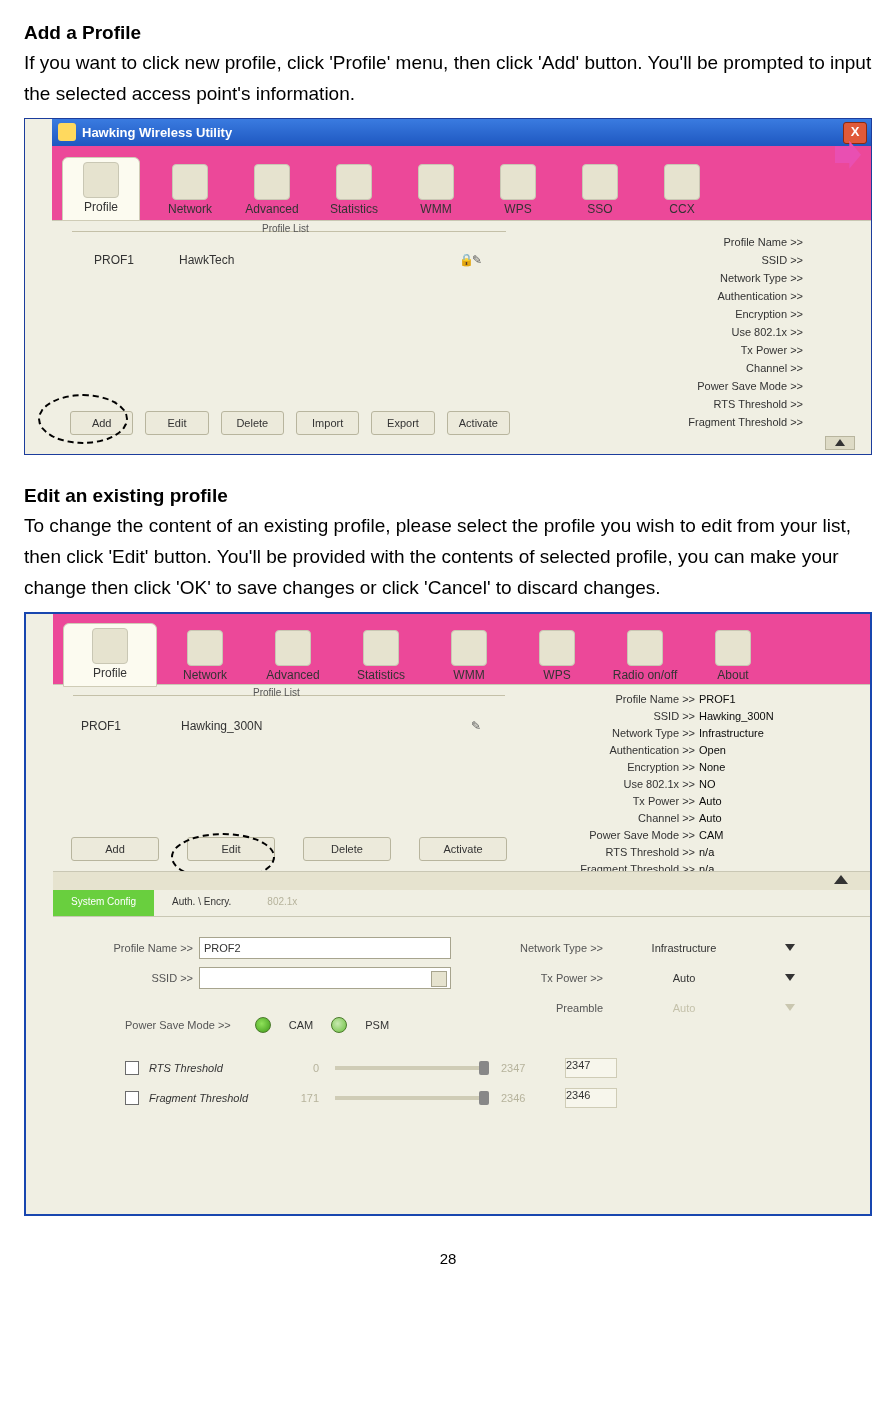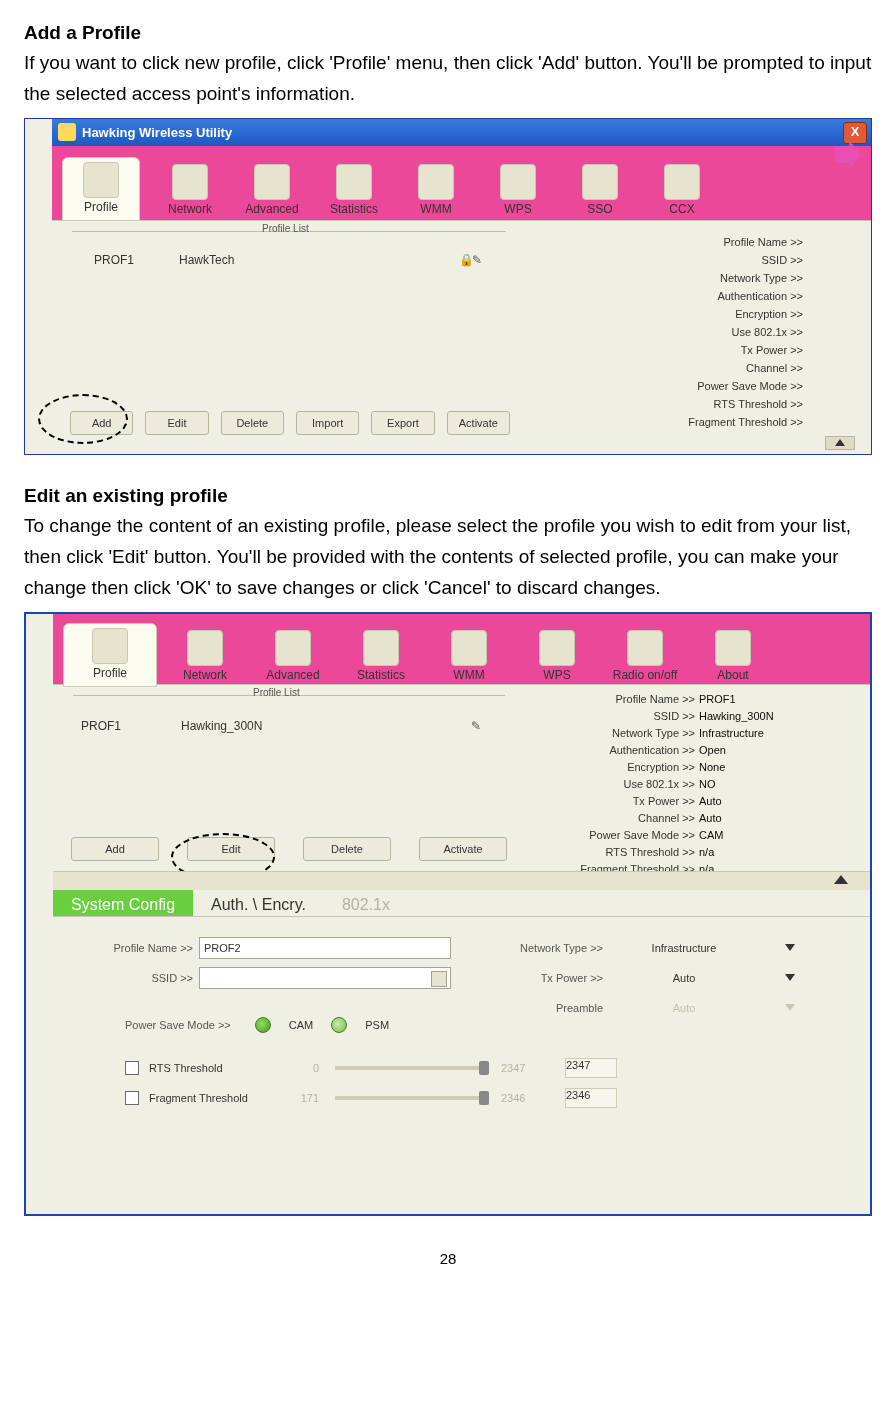--- a/index.html
+++ b/index.html
@@ -84,42 +84,42 @@
   .btnrow2{position:absolute;bottom:10px;left:18px;right:10px;display:flex;gap:28px;}
   .btnrow2 .btn{flex:0 0 86px;}
   .right2{flex:1;padding:6px 10px;font-size:11px;color:#333;}
   .right2 .r{display:flex;gap:4px;height:17px;align-items:center;}
   .right2 .lab{width:170px;text-align:right;}
   .right2 .val{color:#0a0a0a;}
   .bar-exp{height:18px;background:#e6e3cf;border-top:1px solid #c9c7b4;position:relative;}
   .bar-exp .tri{position:absolute;right:22px;top:3px;border-left:7px solid transparent;border-right:7px solid transparent;border-bottom:9px solid #333;}
   
   .cfgtabs{display:flex;height:26px;background:#f0efe3;border-bottom:1px solid #c9c7b4;}
-  .cfgtabs .ct{font-size:16px;padding:6px 18px;color:#333;}
+  .cfgtabs .ct{font-size:10px;padding:6px 18px;color:#333;}
   .cfgtabs .ct.active{background:#69cf3e;color:#fff;}
   .cfgtabs .ct.dis{color:#b6b39c;}
   
   .form{padding:16px 22px;font-size:11px;color:#333;position:relative;height:280px;}
   .frow{display:flex;align-items:center;height:30px;}
   .flab{width:118px;text-align:right;padding-right:6px;color:#555;}
   .finput{width:242px;height:20px;border:1px solid #a7a48e;background:#fff;padding:0 4px;font-size:11px;display:flex;align-items:center;}
   .finput.dd{position:relative;}
   .finput.dd::after{content:"";position:absolute;right:3px;top:3px;width:14px;height:14px;background:#e6e3cf;border:1px solid #a7a48e;}
   .rcol{position:absolute;left:440px;top:16px;width:320px;}
   .rcol .frow .flab{width:110px;}
   .rcol .val{width:150px;text-align:center;}
   .caret{display:inline-block;border-left:5px solid transparent;border-right:5px solid transparent;border-top:7px solid #333;margin-left:26px;}
   .caret.dis{border-top-color:#cac7b0;}
   .radiorow{display:flex;align-items:center;gap:18px;margin-top:8px;margin-left:50px;}
   .radio{width:14px;height:14px;border-radius:50%;border:1px solid #4a7a2a;background:radial-gradient(circle at 40% 40%,#8fe25a,#3f9a1a);} 
   .radio.off{background:radial-gradient(circle at 40% 40%,#c8e9b0,#6bbf3d);}
   .sliders{margin-top:20px;margin-left:50px;}
   .srow{display:flex;align-items:center;height:30px;gap:10px;}
   .chk{width:12px;height:12px;border:1px solid #6b6b6b;background:#fff;}
-  .slab{width:130px;}
+  .slab{width:130px;font-style:italic;}
   .snum{width:30px;color:#b6b39c;text-align:right;}
   .slider{width:150px;height:4px;background:#cfccb6;position:relative;margin:0 6px;}
   .slider .thumb{position:absolute;right:-4px;top:-5px;width:10px;height:14px;background:#888;border-radius:2px;}
   .sval{color:#b6b39c;width:34px;}
   .sbox{width:50px;height:18px;border:1px solid #cfccb6;background:#f7f6ec;margin-left:20px;}
   .okrow{display:flex;gap:40px;justify-content:center;margin-top:18px;}
   .okrow .btn{flex:0 0 110px;}
   .dash2{left:118px;top:148px;width:100px;height:44px;}
   .preamble{color:#c4c1aa;}
 </style>

